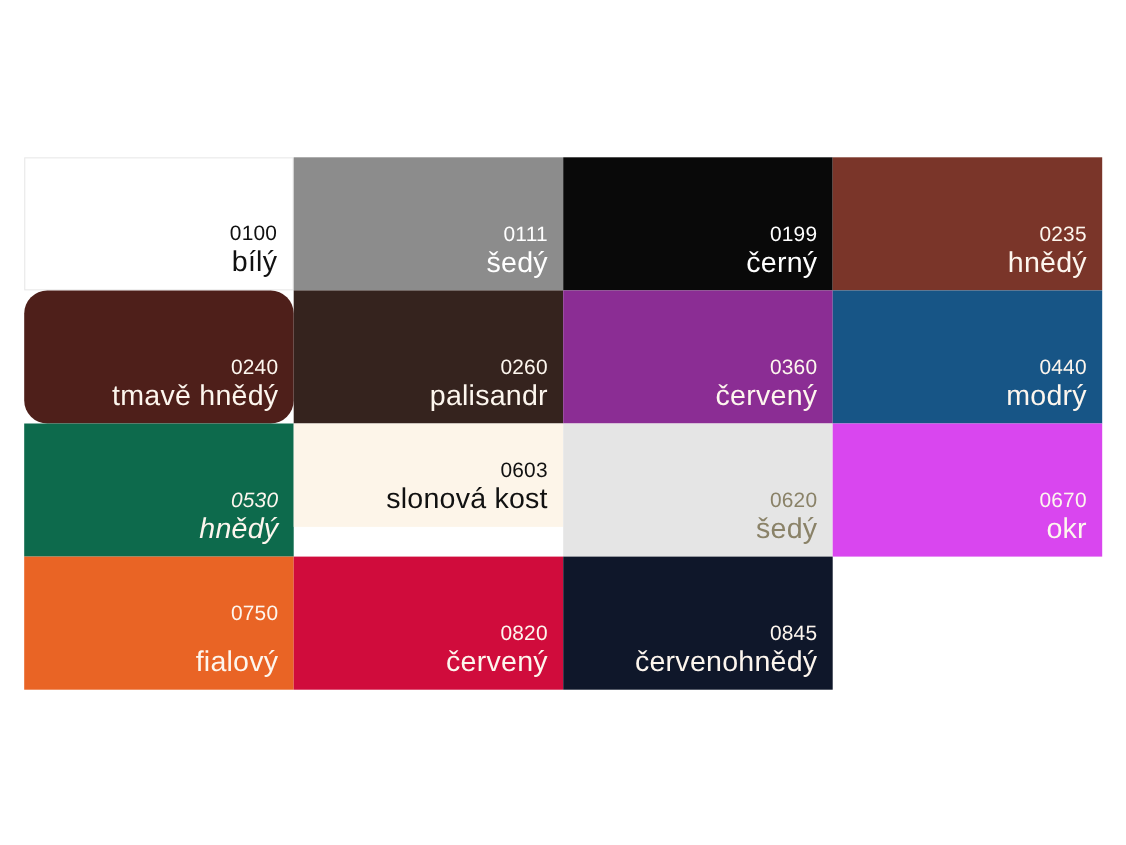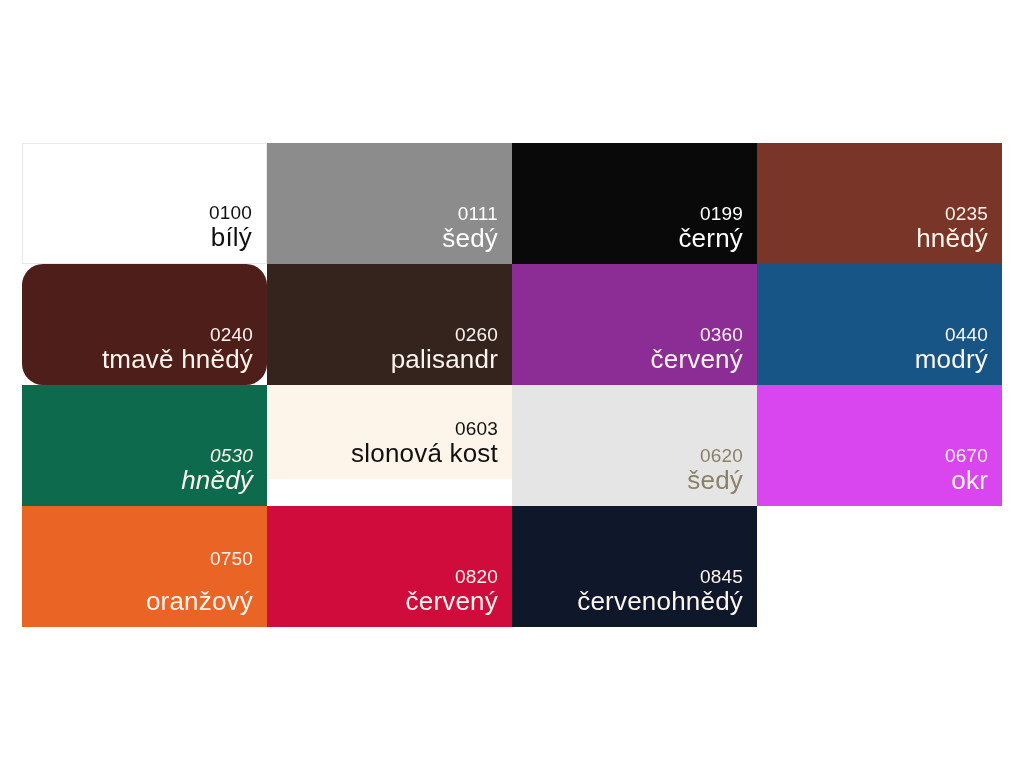--- a/index.html
+++ b/index.html
@@ -105,21 +105,21 @@
       <div class="swatch" style="background: #e5e5e5; color: rgb(138, 130, 104); width: 245px; height: 121px;">
         <div class="swatch-code">0620</div>
         <div class="swatch-name">šedý</div>
       </div>
       <div class="swatch" style="background: #d946ef; color: rgb(253, 246, 238); width: 245px; height: 121px;">
         <div class="swatch-code">0670</div>
         <div class="swatch-name">okr</div>
       </div>
       <div class="swatch" style="background: rgb(233, 100, 37); color: rgb(253, 246, 238); width: 245px; height: 121px; gap: 18px;">
         <div class="swatch-code">0750</div>
-        <div class="swatch-name">oranžový</div>
+        <div class="swatch-name">fialový</div>
       </div>
       <div class="swatch" style="background: rgb(208, 12, 60); color: rgb(253, 246, 238); width: 245px; height: 121px;">
         <div class="swatch-code">0820</div>
         <div class="swatch-name">červený</div>
       </div>
       <div class="swatch" style="background: #0f172a; color: rgb(253, 246, 238); width: 245px; height: 121px;">
         <div class="swatch-code">0845</div>
         <div class="swatch-name">červenohnědý</div>
       </div>
     </div>

